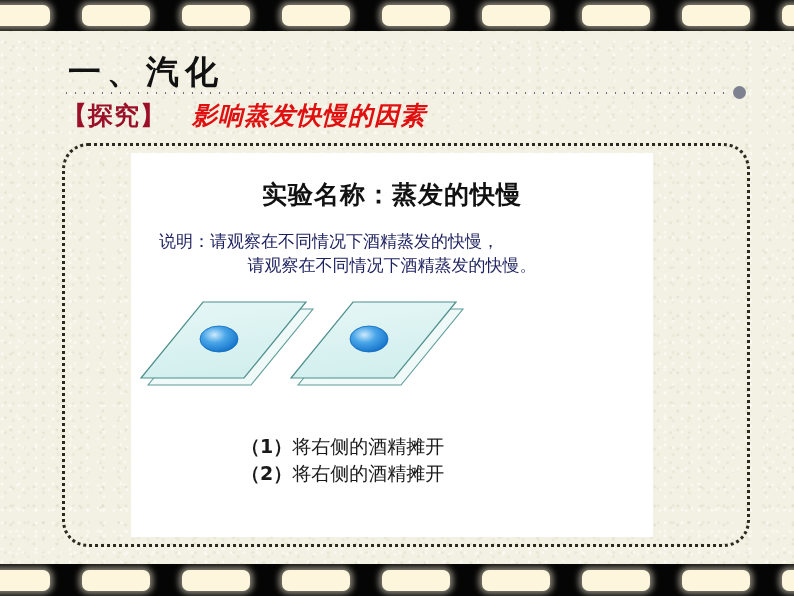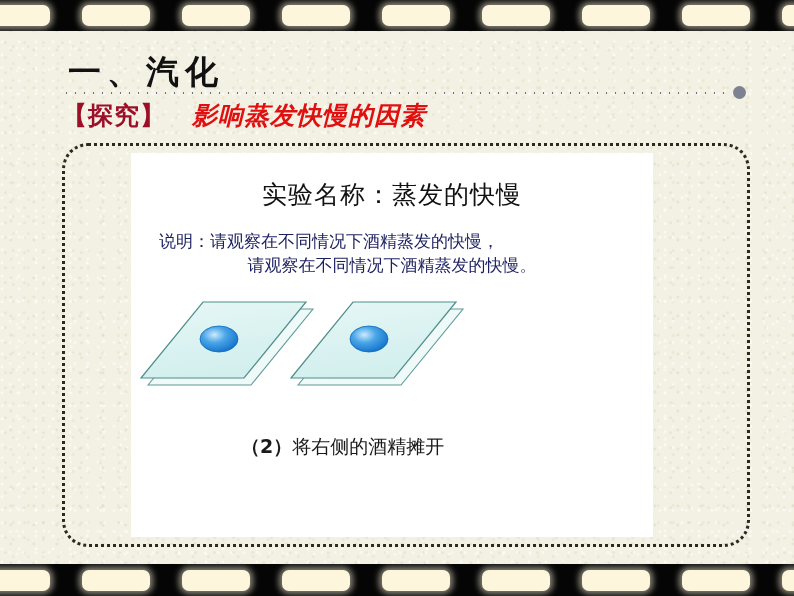--- a/index.html
+++ b/index.html
@@ -122,21 +122,21 @@
   }
 
   #experiment-title {
     position: absolute;
     left: 0;
     right: 0;
     top: 25px;
     text-align: center;
     font-family: "DejaVu Sans", "Liberation Sans", sans-serif;
     font-size: 25px;
-    font-weight: 400;
+    font-weight: 700;
     color: #111111;
     letter-spacing: 1px;
   }
 
   #description {
     position: absolute;
     left: 28px;
     top: 76px;
     width: 466px;
     font-family: "DejaVu Serif", "Liberation Serif", serif;
@@ -231,20 +231,21 @@
 
         <g>
           <polygon points="167,94 229,18 332,18 270,94" fill="#eef9f8" stroke="#5d9c99" stroke-width="1.1"></polygon>
           <polygon points="160,87 222,11 325,11 263,87" fill="url(#platetop)" stroke="#4f8f8c" stroke-width="1.2"></polygon>
           <ellipse cx="238" cy="48" rx="19" ry="13" fill="url(#dropgrad)" stroke="#0d68bd" stroke-width="0.8"></ellipse>
         </g>
       </svg>
     </div>
 
     <div id="steps">
+      <span class="step"><span class="num">（1）</span><span>将右侧的酒精摊开</span></span>
       <span class="step"><span class="num">（2）</span><span>将右侧的酒精摊开</span></span>
     </div>
 
   </div>
 
   <div class="filmstrip bottom" id="film-bottom">
       <div class="sprocket" style="left: -18px;"></div>
       <div class="sprocket" style="left: 82px;"></div>
       <div class="sprocket" style="left: 182px;"></div>
       <div class="sprocket" style="left: 282px;"></div>

